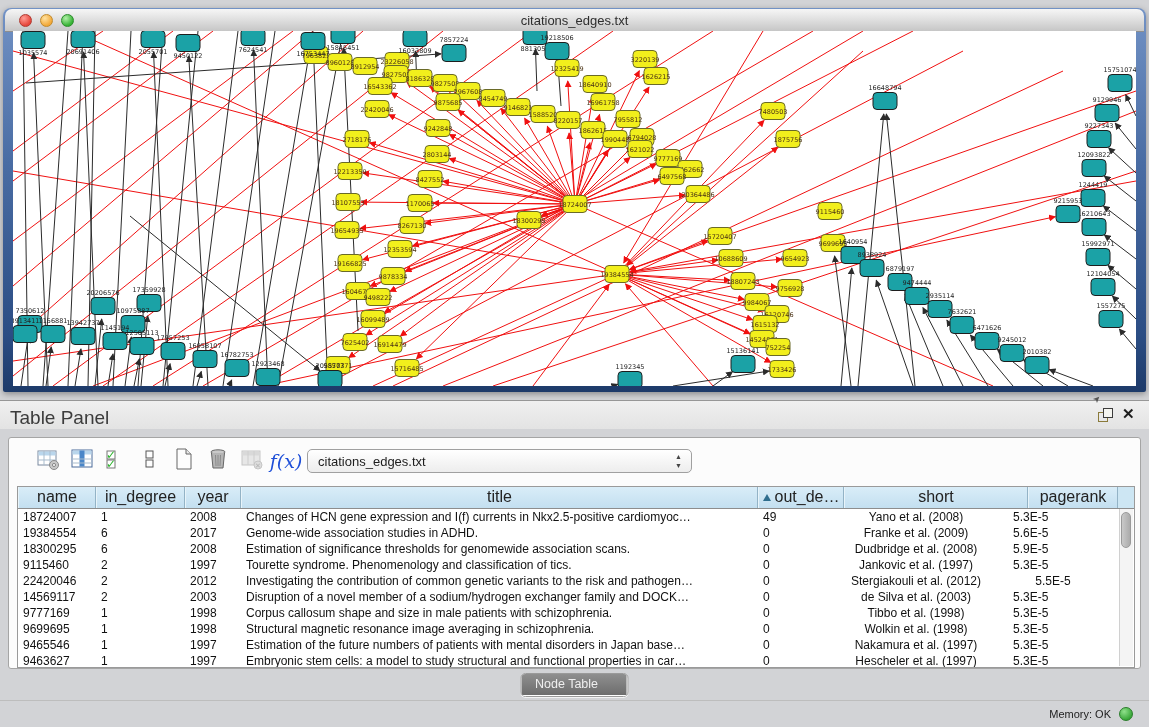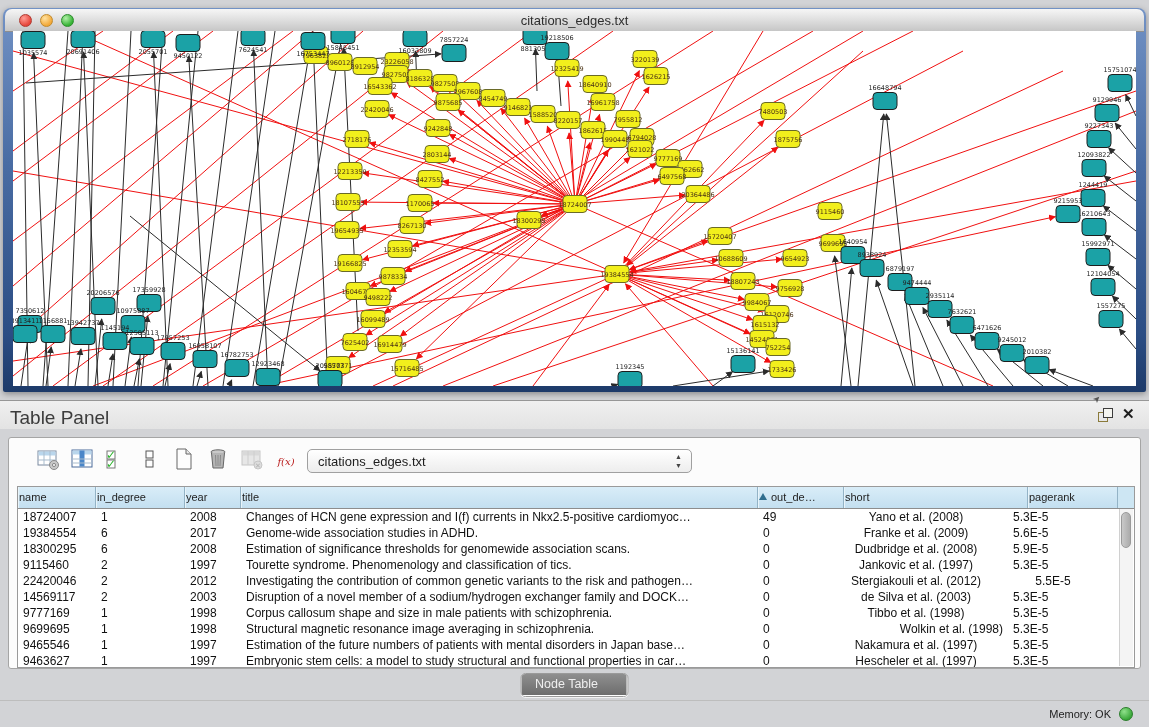--- a/index.html
+++ b/index.html
@@ -40,21 +40,21 @@
     border:1px solid #a0a0a0;border-radius:5px;background:linear-gradient(180deg,#ffffff,#ededed);
     font-size:13px;color:#1c1c1c;}
   .combo .cval{position:absolute;left:10px;top:4px;}
   .combo .carr{position:absolute;right:9px;top:2px;font-size:7px;line-height:9px;color:#444;text-align:center;}
 
   
   .tbl{position:absolute;left:8px;top:48px;width:1118px;height:182px;border:1px solid #9a9a9a;
     background:#ffffff;box-sizing:border-box;overflow:hidden;}
   .thead{display:flex;height:21px;border-bottom:1px solid #8d8d8d;background:#cde6f3;}
   .th{box-sizing:border-box;border-right:1px solid #93b3c6;border-left:1px solid #e8f4fa;
-    font-size:11px;color:#222;text-align:left;line-height:20px;overflow:hidden;white-space:nowrap;background:linear-gradient(180deg,#d9edf8,#c3dff0);}
+    font-size:16px;color:#222;text-align:center;line-height:20px;overflow:hidden;white-space:nowrap;background:linear-gradient(180deg,#d9edf8,#c3dff0);}
   .sort-tri{display:inline-block;width:0;height:0;border-left:4px solid transparent;border-right:4px solid transparent;
     border-bottom:7px solid #2f6e8e;margin-right:4px;vertical-align:1px;}
   .trow{display:flex;height:16px;}
   .td{box-sizing:border-box;font-size:12px;color:#111;line-height:16px;overflow:hidden;white-space:nowrap;padding:0 5px;}
   .vscroll{position:absolute;right:1px;top:22px;bottom:1px;width:13px;background:#f4f4f4;border-left:1px solid #d0d0d0;}
   .vthumb{position:absolute;left:1px;top:3px;width:10px;height:36px;border-radius:5px;
     background:linear-gradient(90deg,#c9c9c9,#ababab);border:1px solid #9a9a9a;box-sizing:border-box;}
 
   
   .tabbar{position:absolute;left:50%;top:673px;transform:translateX(-50%);display:flex;height:22px;
@@ -763,21 +763,21 @@
           <span><svg width="24" height="24" viewBox="0 0 24 24" opacity="0.55">
               <rect x="2" y="4" width="18" height="14" fill="#d6d6d6" stroke="#9a9a9a"></rect>
               <rect x="2.5" y="4.5" width="17" height="4" fill="#bdbdbd"></rect>
               <line x1="8" y1="4" x2="8" y2="18" stroke="#aaa"></line>
               <line x1="14" y1="4" x2="14" y2="18" stroke="#aaa"></line>
               <circle cx="18" cy="18" r="4" fill="#c4c4c4" stroke="#999"></circle>
               <text x="18" y="21" font-size="7" fill="#777" text-anchor="middle">✕</text>
             </svg></span>
         </div>
         <div class="tbtn">
-          <span style="font-family:'DejaVu Serif',serif;font-style:italic;font-size:10px;color:#b91c1c;">f(x)</span>
+          <span style="font-family:'DejaVu Serif',serif;font-style:italic;font-size:19px;color:#1d4ed8;">f(x)</span>
         </div>
       </div>
     <div class="combo">
       <span class="cval">citations_edges.txt</span>
       <span class="carr">▲<br>▼</span>
     </div>
     <div class="tbl" id="tbl">
       <div class="thead" id="thead">
           <div class="th" style="width: 78px;"><span>name</span></div>
           <div class="th" style="width: 89px;"><span>in_degree</span></div>
@@ -850,21 +850,21 @@
             <div class="td" style="width: 66px; text-align: left;">0</div>
             <div class="td" style="width: 184px; text-align: center;">Tibbo et al. (1998)</div>
             <div class="td" style="width: 90px; text-align: left;">5.3E-5</div>
           </div>
           <div class="trow">
             <div class="td" style="width: 78px; text-align: left;">9699695</div>
             <div class="td" style="width: 89px; text-align: left;">1</div>
             <div class="td" style="width: 56px; text-align: left;">1998</div>
             <div class="td" style="width: 517px; text-align: left;">Structural magnetic resonance image averaging in schizophrenia.</div>
             <div class="td" style="width: 66px; text-align: left;">0</div>
-            <div class="td" style="width: 184px; text-align: right;">Wolkin et al. (1998)</div>
+            <div class="td" style="width: 184px; text-align: center;">Wolkin et al. (1998)</div>
             <div class="td" style="width: 90px; text-align: left;">5.3E-5</div>
           </div>
           <div class="trow">
             <div class="td" style="width: 78px; text-align: left;">9465546</div>
             <div class="td" style="width: 89px; text-align: left;">1</div>
             <div class="td" style="width: 56px; text-align: left;">1997</div>
             <div class="td" style="width: 517px; text-align: left;">Estimation of the future numbers of patients with mental disorders in Japan base…</div>
             <div class="td" style="width: 66px; text-align: left;">0</div>
             <div class="td" style="width: 184px; text-align: center;">Nakamura et al. (1997)</div>
             <div class="td" style="width: 90px; text-align: left;">5.3E-5</div>

